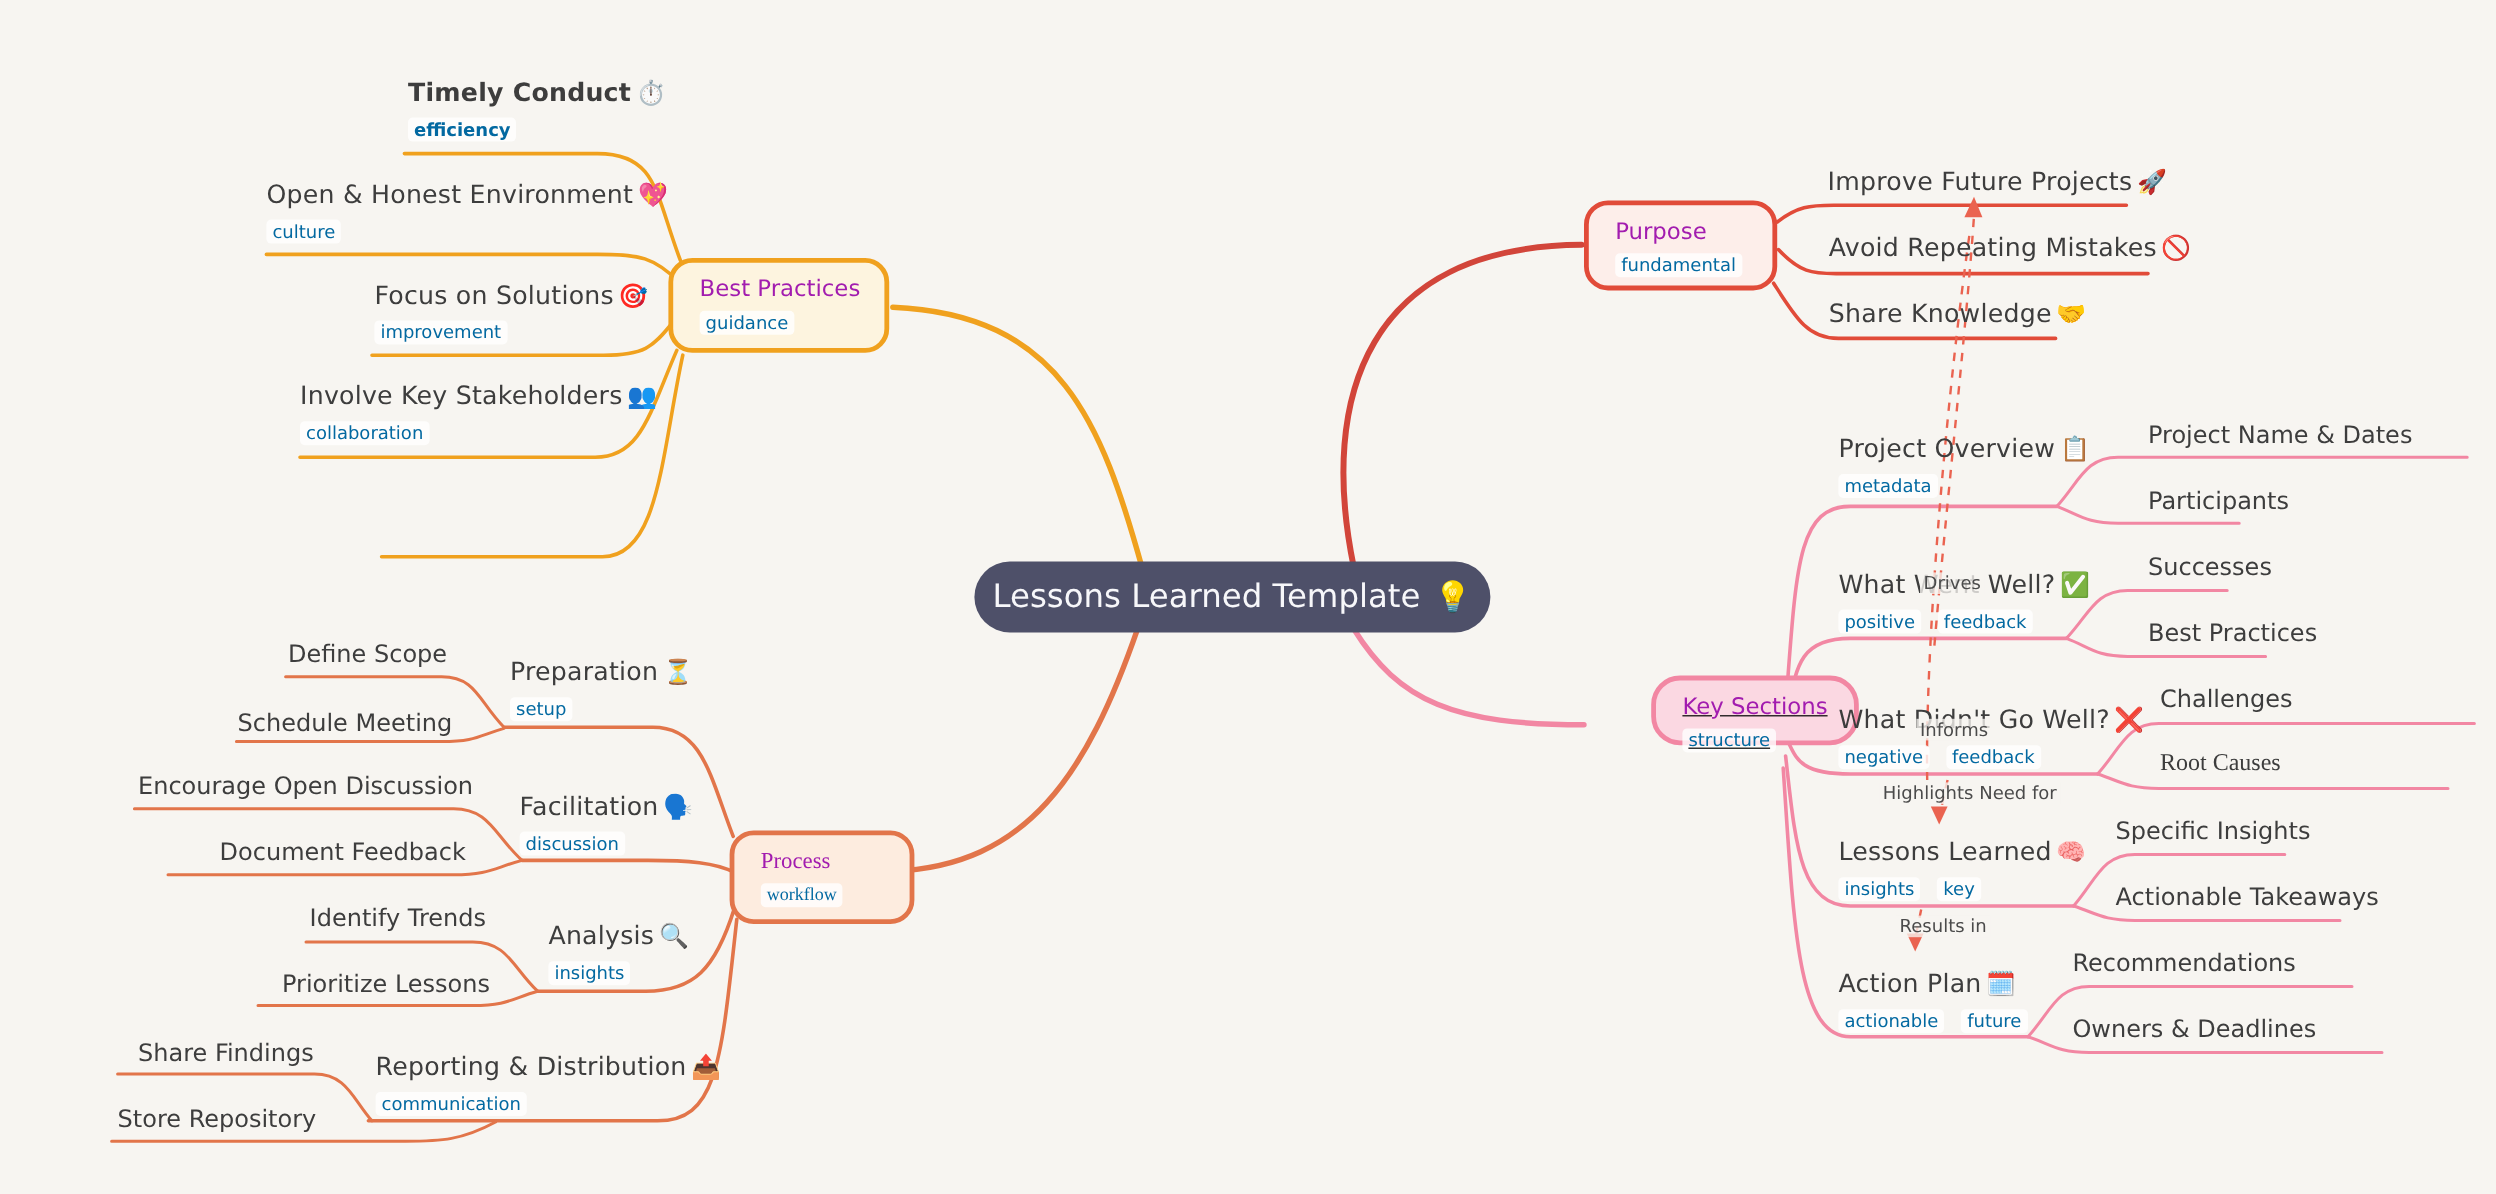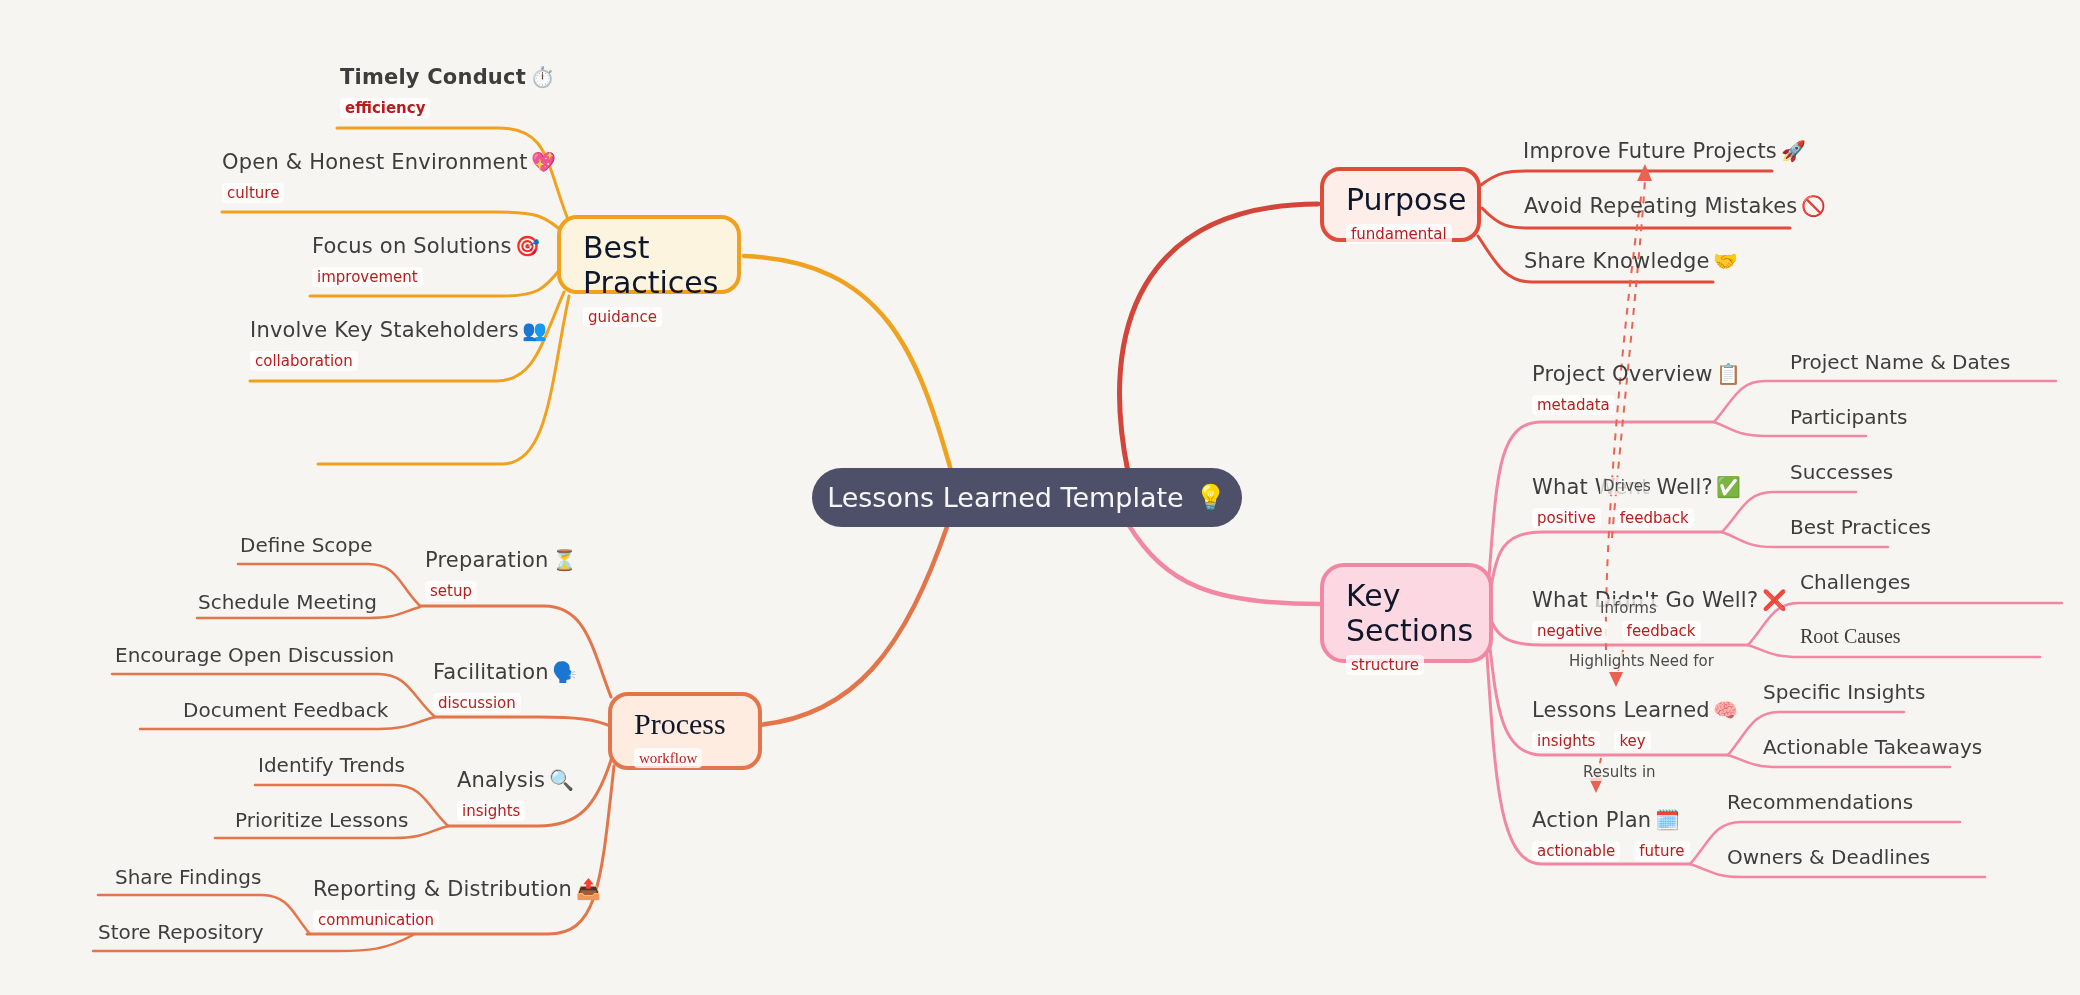--- a/index.html
+++ b/index.html
@@ -4,24 +4,24 @@
 <style>
   html,body{margin:0;padding:0;background:#f7f5f1;}
   #canvas{position:relative;width:2080px;height:995px;background:#f7f5f1;overflow:hidden;
           font-family:"DejaVu Sans","Liberation Sans",sans-serif;}
   #edges{position:absolute;left:0;top:0;}
   .leaf{position:absolute;white-space:nowrap;}
   .lt{font-size:21px;color:#3d3d3d;letter-spacing:.2px;}
   .lt2{font-size:20px;color:#3d3d3d;}
   .emoji{margin-left:4px;font-size:20px;}
   .tags{display:flex;gap:14px;margin-top:9px;}
-  .tag{font-size:15px;color:#b91c1c;background:rgba(255,255,255,.8);padding:0 5px;border-radius:4px;line-height:20px;}
+  .tag{font-size:15px;color:#0369a1;background:rgba(255,255,255,.8);padding:0 5px;border-radius:4px;line-height:20px;}
   .bnode{position:absolute;border:4px solid var(--c);background:var(--bg);border-radius:20px;
          padding:11px 0 0 22px;box-sizing:border-box;}
-  .bt{font-size:30px;color:#0f172a;}
+  .bt{font-size:19px;color:#a21caf;}
   .bnode .tags{margin-top:7px;}
   .center-node{position:absolute;left:812px;top:468px;width:430px;height:59px;background:#4e5069;
          border-radius:30px;display:flex;align-items:center;justify-content:center;gap:8px;
          color:#f7f7fa;font-size:27px;}
   .center-node .emoji{font-size:25px;}
   .edge-label{position:absolute;font-size:15px;color:#4b4b4b;background:rgba(247,245,241,.78);
          padding:0 3px;white-space:nowrap;}
 </style>
 </head>
 <body>
@@ -101,21 +101,21 @@
     <span>Lessons Learned Template</span>
       <span class="emoji">💡</span>
   </div>
 
   <div class="bnode" style="left:1320px;top:167px;width:161px;height:75px;--c:#e14b39;--bg:#fdeeea;">
     <div class="bt">Purpose</div>
     <div class="tags">
         <span class="tag">fundamental</span>
       </div>
   </div>
-  <div class="bnode" style="left:1320px;top:563px;width:173px;height:100px;--c:#f287a3;--bg:#fbd8e2;border-radius:24px;">
+  <div class="bnode" style="left:1376px;top:563px;width:173px;height:58px;--c:#f287a3;--bg:#fbd8e2;border-radius:24px;text-decoration:underline;">
     <div class="bt">Key Sections</div>
     <div class="tags">
         <span class="tag">structure</span>
       </div>
   </div>
   <div class="bnode" style="left:557px;top:215px;width:184px;height:79px;--c:#f0a11e;--bg:#fdf4df;">
     <div class="bt">Best Practices</div>
     <div class="tags">
         <span class="tag">guidance</span>
       </div>

